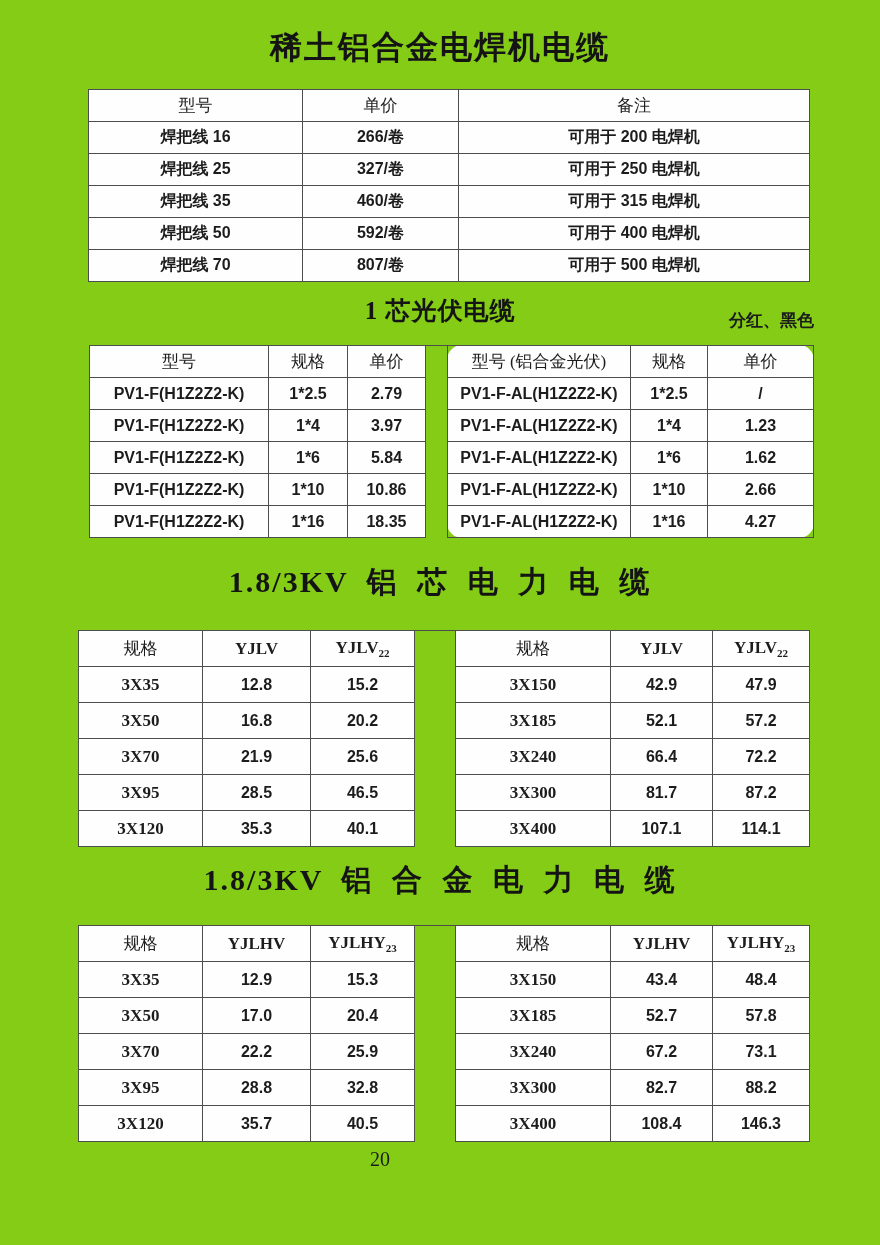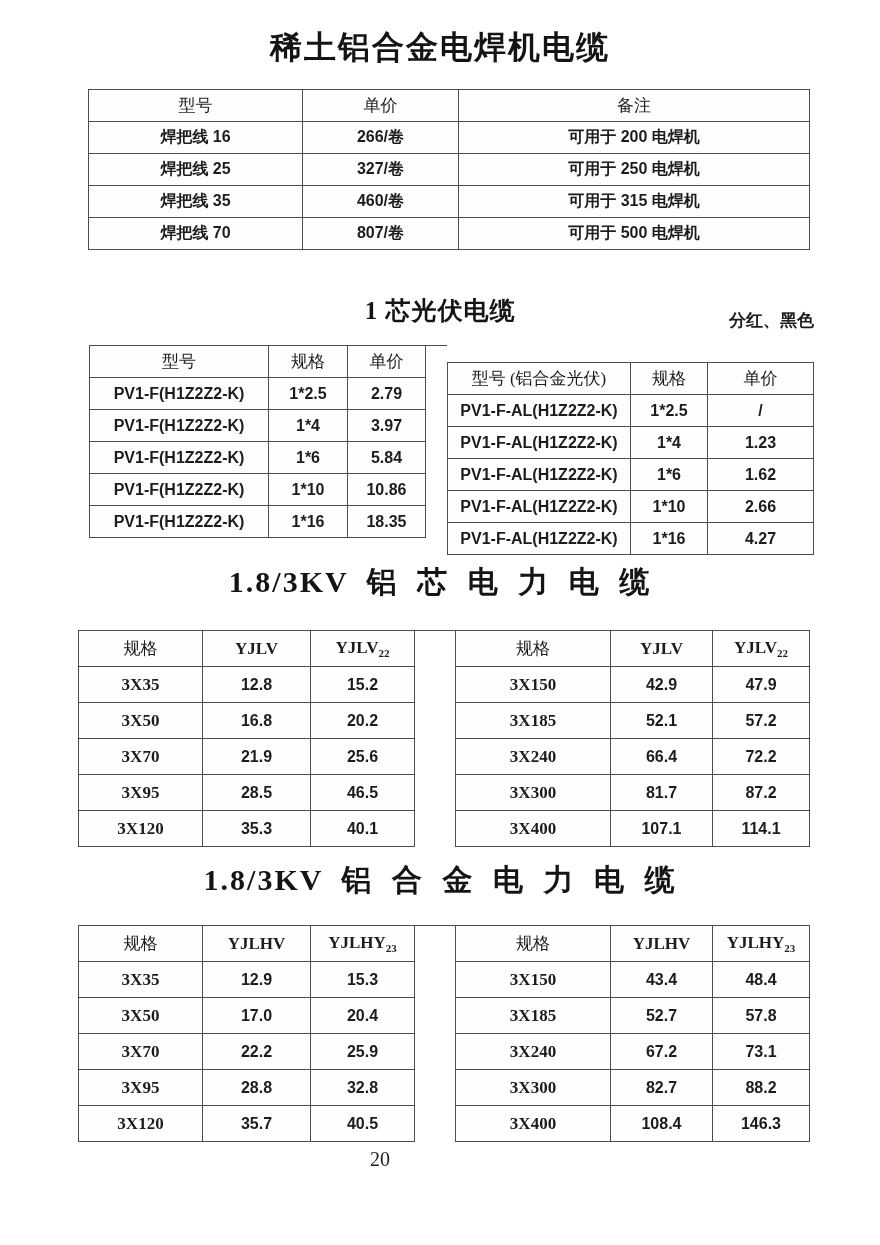--- a/index.html
+++ b/index.html
@@ -1,19 +1,19 @@
 <!DOCTYPE html>
 <html><head>
 <meta charset="utf-8">
 <style>
   html,body { margin:0; padding:0; }
   body { background:#e8e8e8; }
   .page {
     position:relative; width:880px; height:1245px; margin:0 auto;
-    background:#ffffff; overflow:hidden;
+    background:#84cc16; overflow:hidden;
     font-family:"Liberation Serif", serif; color:#1c1c1c;
   }
   .sec-title {
     position:absolute; left:0; width:880px; text-align:center;
     font-weight:700; margin:0; color:#141414;
   }
   .t1 { top:26px;  font-size:32px; letter-spacing:2px; }
   .t2 { top:294px; font-size:25px; letter-spacing:1px; }
   .t3 { top:562px; font-size:30px; letter-spacing:2px; word-spacing:9px; }
   .t4 { top:860px; font-size:30px; letter-spacing:2px; word-spacing:9px; }
@@ -72,20 +72,25 @@
         <td class="cd">焊把线 25</td>
         <td class="cd">327/卷</td>
         <td class="cd">可用于 250 电焊机</td>
       </tr>
       <tr>
         <td class="cd">焊把线 35</td>
         <td class="cd">460/卷</td>
         <td class="cd">可用于 315 电焊机</td>
       </tr>
       <tr>
+        <td class="cd">焊把线 50</td>
+        <td class="cd">592/卷</td>
+        <td class="cd">可用于 400 电焊机</td>
+      </tr>
+      <tr>
         <td class="cd">焊把线 70</td>
         <td class="cd">807/卷</td>
         <td class="cd">可用于 500 电焊机</td>
       </tr>
     </tbody>
   </table>
 
   <h1 class="sec-title t2">1 芯光伏电缆</h1>
   <div class="color-note">分红、黑色</div>
 
@@ -124,21 +129,21 @@
       <tr>
         <td class="cd">PV1-F(H1Z2Z2-K)</td>
         <td class="cd">1*16</td>
         <td class="cd">18.35</td>
       </tr>
     </tbody>
   </table>
 
   <div class="gap" style="left:426px; top:345px; width:21px;"></div>
 
-  <table class="tbl rows32" style="left:447px; top:362px; width:367px;">
+  <table class="tbl rows32" style="left:447px; top:345px; width:367px;border-radius:15px;">
     <colgroup>
         <col style="width:183px">
         <col style="width:77px">
         <col>
       </colgroup>
     <tbody>
       <tr>
         <td class="ch">型号 (铝合金光伏)</td>
         <td class="ch">规格</td>
         <td class="ch">单价</td>

